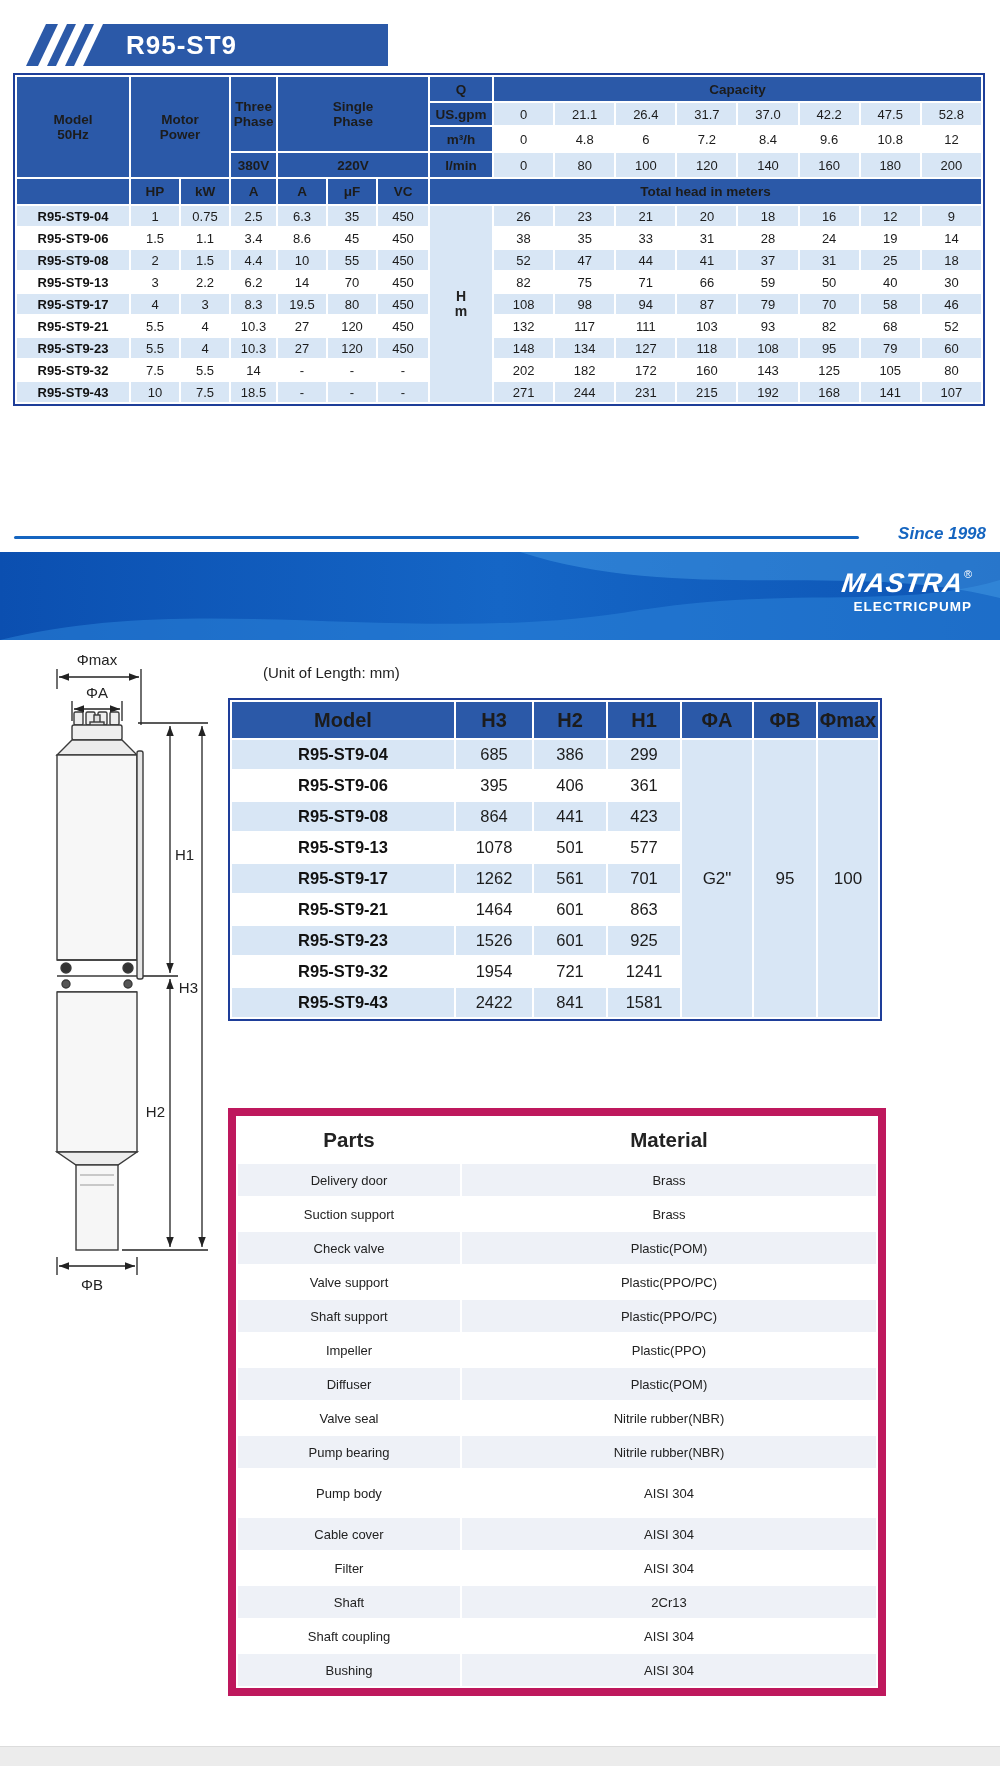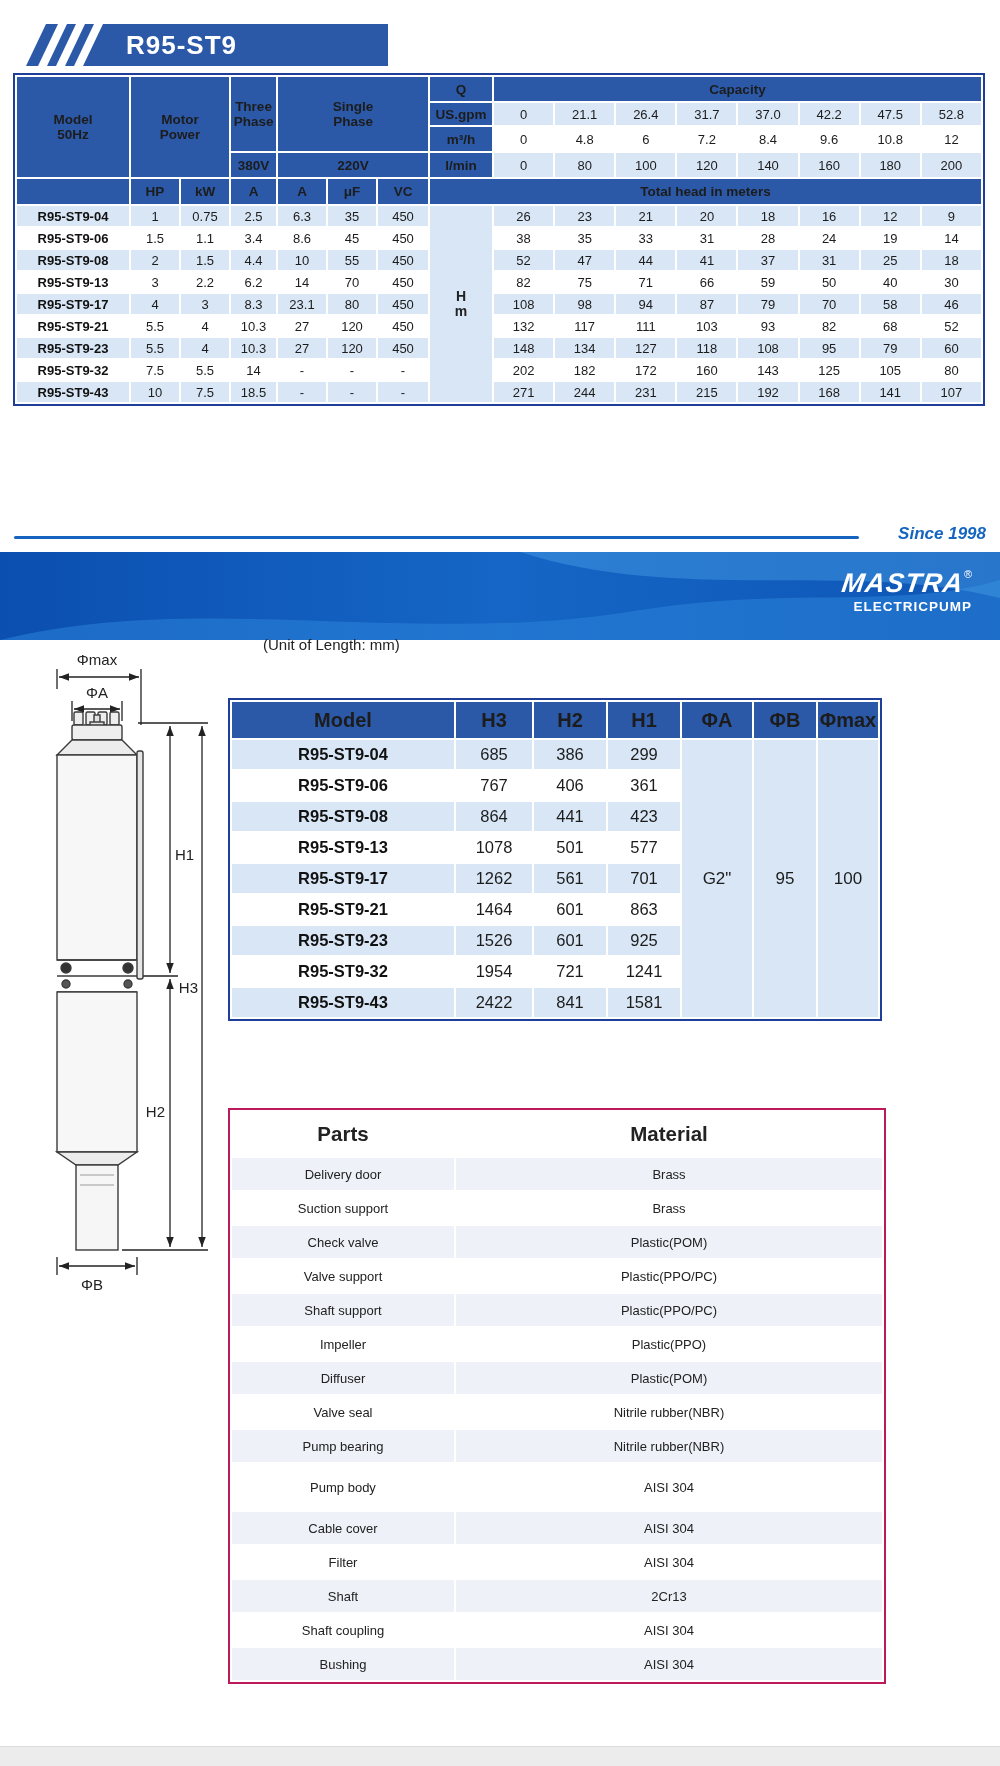--- a/index.html
+++ b/index.html
@@ -38,33 +38,33 @@
   .banner{position:absolute;left:0;top:552px;width:1000px;height:88px;overflow:hidden;}
   .banner svg{position:absolute;left:0;top:0;}
   .banner-title{position:absolute;left:28px;top:22px;color:#fff;font-size:31px;font-weight:bold;letter-spacing:0.5px;}
   .logo{position:absolute;right:28px;top:16px;text-align:right;color:#fff;}
   .logo-name{font-size:27px;font-weight:bold;font-style:italic;letter-spacing:1px;
     transform:skewX(-8deg);display:inline-block;}
   .logo-reg{font-size:11px;vertical-align:top;font-style:normal;}
   .logo-sub{font-size:13.5px;font-weight:bold;letter-spacing:1px;margin-top:0px;}
 
   
-  .unit-note{position:absolute;left:263px;top:636px;font-size:15px;color:#222;}
+  .unit-note{position:absolute;left:263px;top:664px;font-size:15px;color:#222;}
 
   
   .dim{position:absolute;left:228px;top:698px;width:654px;border:2px solid #1e3e99;}
   .dim .hb{font-size:20px;}
   .dim td{font-size:16.5px;color:#1c1c1c;}
   .dim .mod{font-weight:bold;color:#111;}
   .dim tr.lbr td{background:#d8e6f5;}
   .dim tr.wbr td{background:#fff;}
   .dim td.merge{background:#dce8f6;font-size:17px;}
 
   
-  .parts{position:absolute;left:228px;top:1108px;width:658px;border:2px solid #be185d;}
+  .parts{position:absolute;left:228px;top:1108px;width:658px;border:8px solid #be185d;}
   .parts .hb{font-size:20.5px;}
   .parts td{font-size:13px;color:#222;background:#fff;}
   .parts tbody tr:nth-of-type(odd) td{background:#eef1f7;}
 
   
   .diagram{position:absolute;left:30px;top:645px;width:205px;height:700px;}
   .diagram text{font-family:"Liberation Sans",sans-serif;font-size:15px;fill:#222;}
 
   
   .footer-band{position:absolute;left:0;top:1746px;width:1000px;height:20px;
@@ -240,21 +240,21 @@
       <td>59</td>
       <td>50</td>
       <td>40</td>
       <td>30</td>
     </tr>
     <tr style="height:20px" class="lbr">
       <td class="mod">R95-ST9-17</td>
       <td>4</td>
       <td>3</td>
       <td>8.3</td>
-      <td>23.1</td>
+      <td>19.5</td>
       <td>80</td>
       <td>450</td>
       <td>108</td>
       <td>98</td>
       <td>94</td>
       <td>87</td>
       <td>79</td>
       <td>70</td>
       <td>58</td>
       <td>46</td>
@@ -442,21 +442,21 @@
       <td class="mod">R95-ST9-04</td>
       <td>685</td>
       <td>386</td>
       <td>299</td>
       <td class="merge" rowspan="9">G2"</td>
       <td class="merge" rowspan="9">95</td>
       <td class="merge" rowspan="9">100</td>
     </tr>
     <tr style="height:29px" class="wbr">
       <td class="mod">R95-ST9-06</td>
-      <td>767</td>
+      <td>395</td>
       <td>406</td>
       <td>361</td>
     </tr>
     <tr style="height:29px" class="lbr">
       <td class="mod">R95-ST9-08</td>
       <td>864</td>
       <td>441</td>
       <td>423</td>
     </tr>
     <tr style="height:29px" class="wbr">

